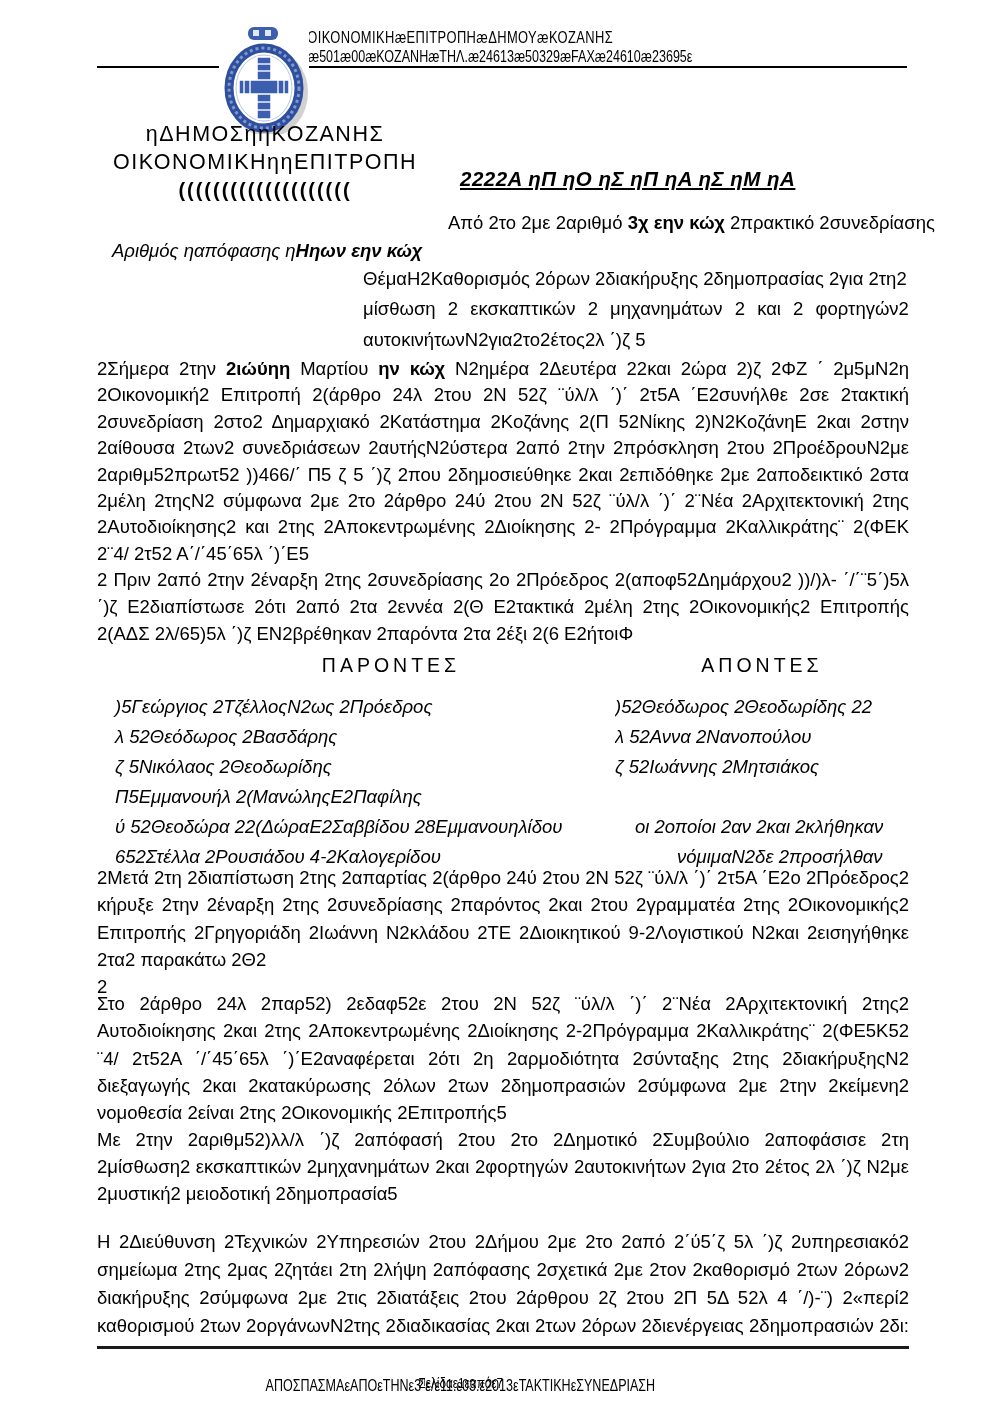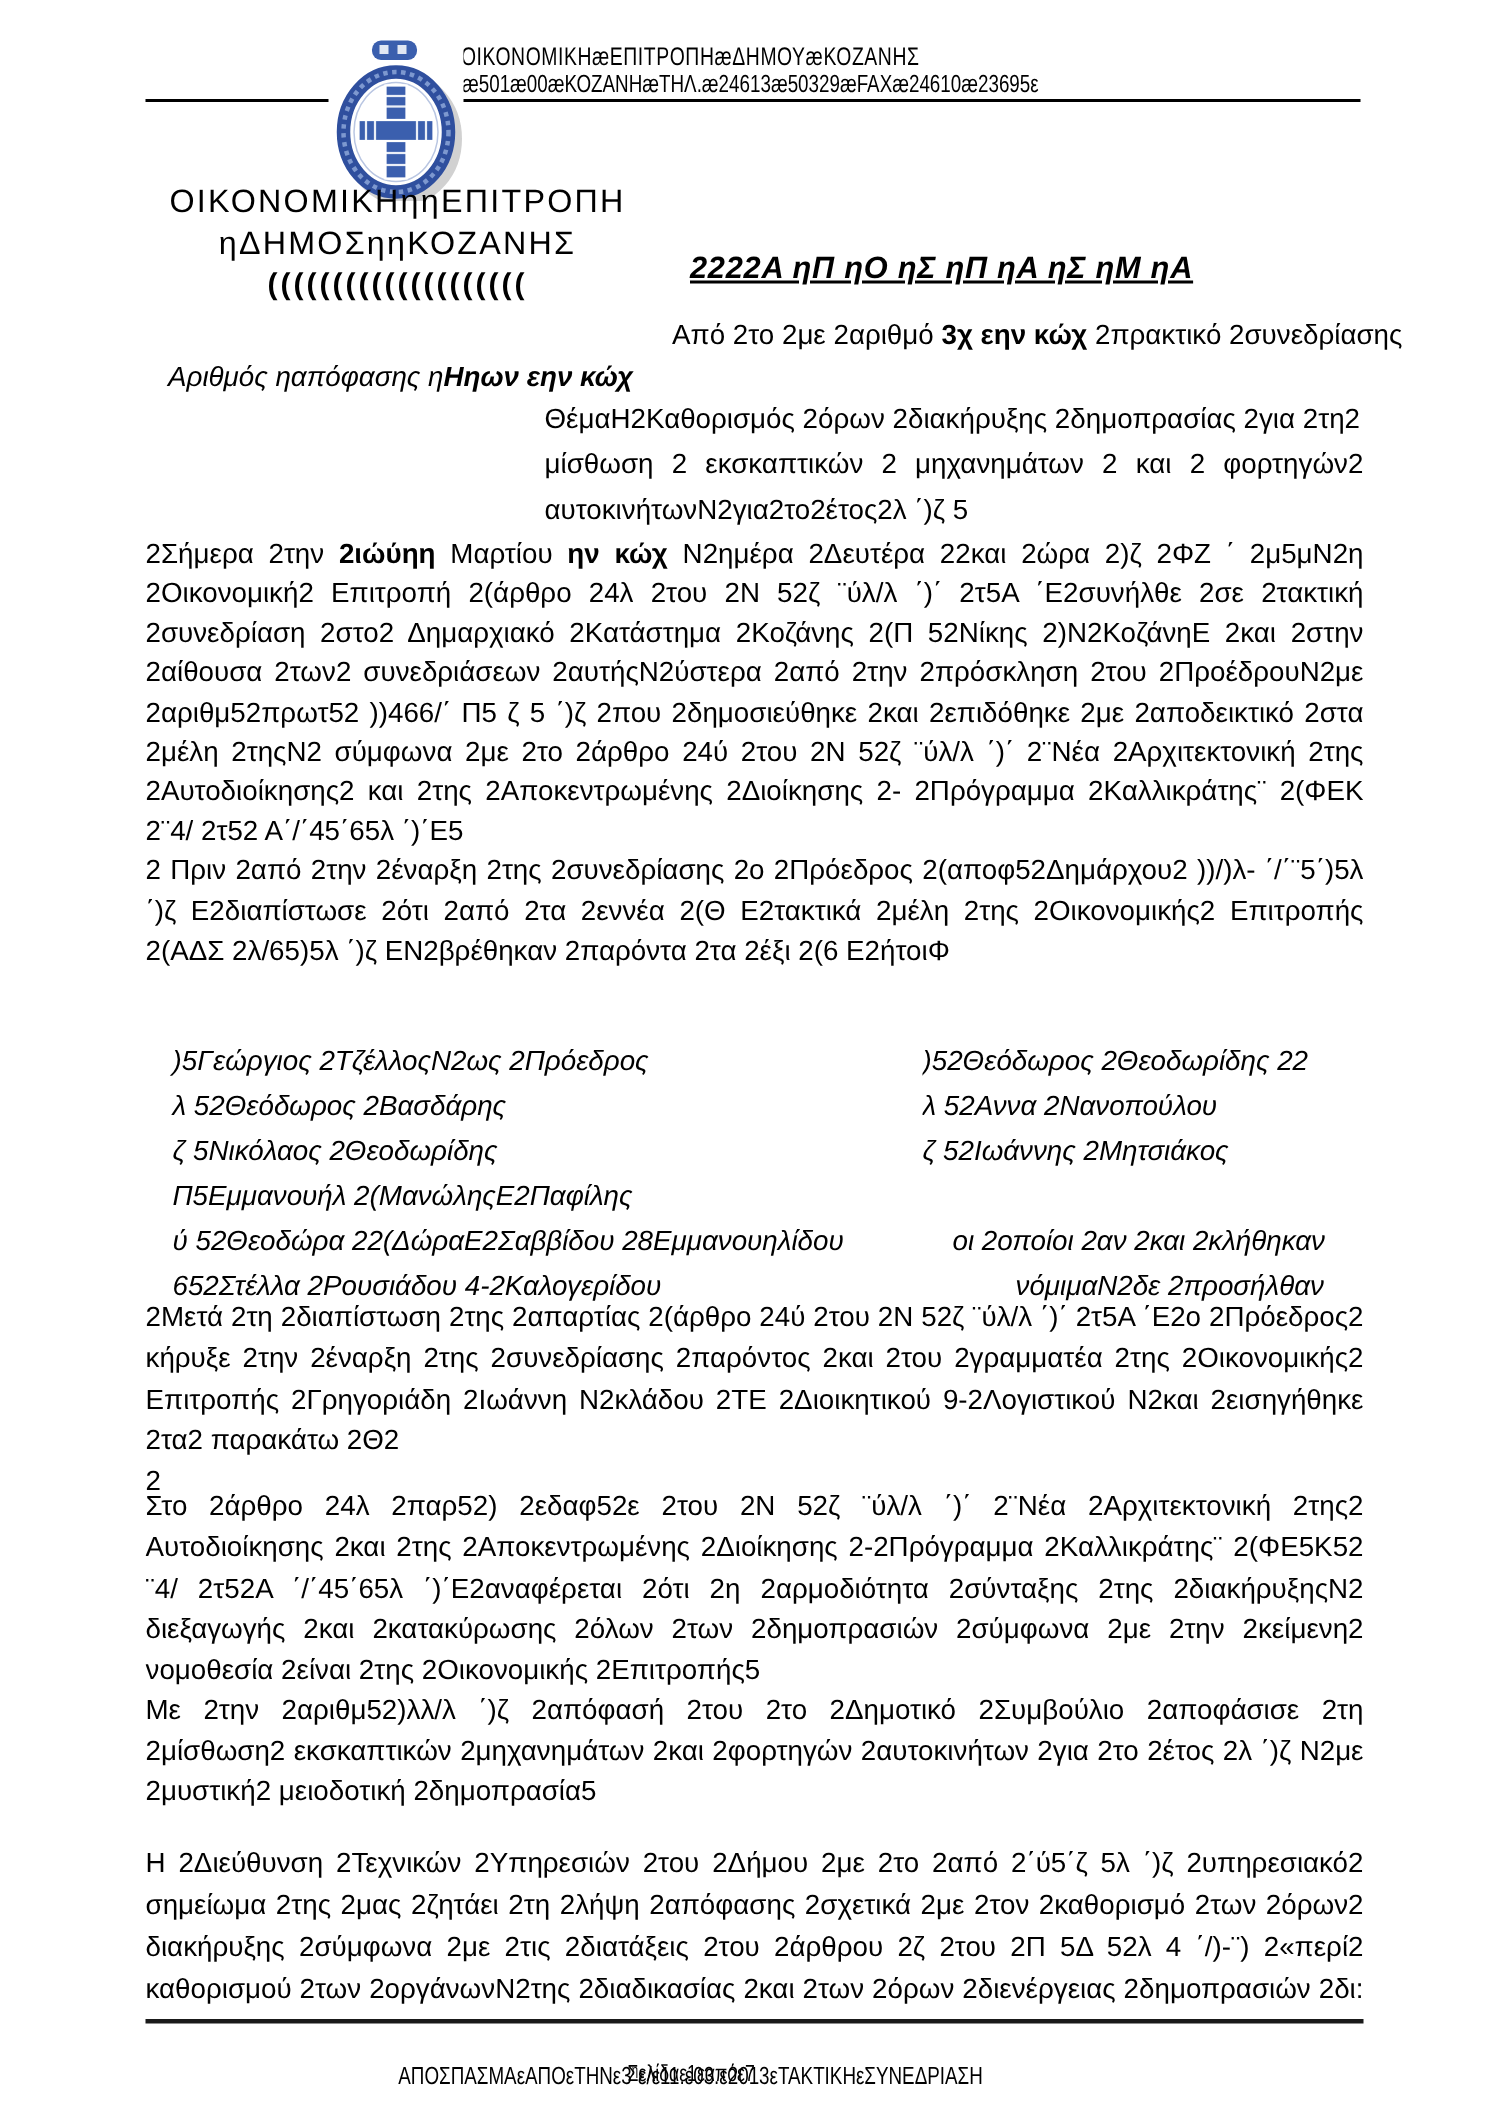--- a/index.html
+++ b/index.html
@@ -78,41 +78,45 @@
           <line x1="25" y1="56" x2="25" y2="70"></line>
             <line x1="31" y1="56" x2="31" y2="70"></line>
           <line x1="59" y1="56" x2="59" y2="70"></line>
             <line x1="65" y1="56" x2="65" y2="70"></line>
         </g>
       </g>
     </svg>
   </div>
 
   <div class="abs org-block">
+    <div>ηΔΗΜΟΣηηΚΟΖΑΝΗΣ</div>
     <div>ΟΙΚΟΝΟΜΙΚΗηηΕΠΙΤΡΟΠΗ</div>
-    <div>ηΔΗΜΟΣηηΚΟΖΑΝΗΣ</div>
     <div class="org-parens">((((((((((((((((((((</div>
   </div>
 
   <div class="abs doc-title">2222Α ηΠ ηΟ ηΣ ηΠ ηΑ ηΣ ηΜ ηΑ</div>
 
   <div class="abs subtitle"><span>Από 2το 2με 2αριθμό </span><b>3χ εην κώχ </b><span>2πρακτικό 2συνεδρίασης</span></div>
 
   <div class="abs decision"><span>Αριθμός ηαπόφασης η</span><b>Ηηων εην κώχ</b></div>
 
   <div class="abs theme">
     <div>ΘέμαΗ2Καθορισμός 2όρων 2διακήρυξης 2δημοπρασίας 2για 2τη2</div>
     <div class="wide">μίσθωση 2 εκσκαπτικών 2 μηχανημάτων 2 και 2 φορτηγών2</div>
     <div>αυτοκινήτωνΝ2για2το2έτος2λ ΄)ζ 5</div>
   </div>
 
   <div class="abs para p1"><span>2Σήμερα 2την </span><b>2ιώύηη </b><span>Μαρτίου </span><b>ην κώχ </b><span>Ν2ημέρα 2Δευτέρα 22και 2ώρα 2)ζ 2ΦΖ ΄ 2μ5μΝ2η 2Οικονομική2 Επιτροπή 2(άρθρο 24λ 2του 2Ν 52ζ ¨ύλ/λ ΄)΄ 2τ5Α ΄Ε2συνήλθε 2σε 2τακτική 2συνεδρίαση 2στο2 Δημαρχιακό 2Κατάστημα 2Κοζάνης 2(Π 52Νίκης 2)Ν2ΚοζάνηΕ 2και 2στην 2αίθουσα 2των2 συνεδριάσεων 2αυτήςΝ2ύστερα 2από 2την 2πρόσκληση 2του 2ΠροέδρουΝ2με 2αριθμ52πρωτ52 ))466/΄ Π5 ζ 5 ΄)ζ 2που 2δημοσιεύθηκε 2και 2επιδόθηκε 2με 2αποδεικτικό 2στα 2μέλη 2τηςΝ2 σύμφωνα 2με 2το 2άρθρο 24ύ 2του 2Ν 52ζ ¨ύλ/λ ΄)΄ 2¨Νέα 2Αρχιτεκτονική 2της 2Αυτοδιοίκησης2 και 2της 2Αποκεντρωμένης 2Διοίκησης 2- 2Πρόγραμμα 2Καλλικράτης¨ 2(ΦΕΚ 2¨4/ 2τ52 Α΄/΄45΄65λ ΄)΄Ε5</span></div>
 
   <div class="abs para p2">2 Πριν 2από 2την 2έναρξη 2της 2συνεδρίασης 2ο 2Πρόεδρος 2(αποφ52Δημάρχου2 ))/)λ- ΄/΄¨5΄)5λ ΄)ζ Ε2διαπίστωσε 2ότι 2από 2τα 2εννέα 2(Θ Ε2τακτικά 2μέλη 2της 2Οικονομικής2 Επιτροπής 2(ΑΔΣ 2λ/65)5λ ΄)ζ ΕΝ2βρέθηκαν 2παρόντα 2τα 2έξι 2(6 Ε2ήτοιΦ</div>
 
+  <div class="abs att-headers">
+    <div class="c1">ΠΑΡΟΝΤΕΣ</div>
+    <div class="c2">ΑΠΟΝΤΕΣ</div>
+  </div>
   <div class="abs att-rows">
     <div class="att-row">
       <div class="c1">)5Γεώργιος 2ΤζέλλοςΝ2ως 2Πρόεδρος</div>
       <div class="c2">)52Θεόδωρος 2Θεοδωρίδης 22</div>
     </div>
     <div class="att-row">
       <div class="c1">λ 52Θεόδωρος 2Βασδάρης</div>
       <div class="c2">λ 52Αννα 2Νανοπούλου</div>
     </div>
     <div class="att-row">

